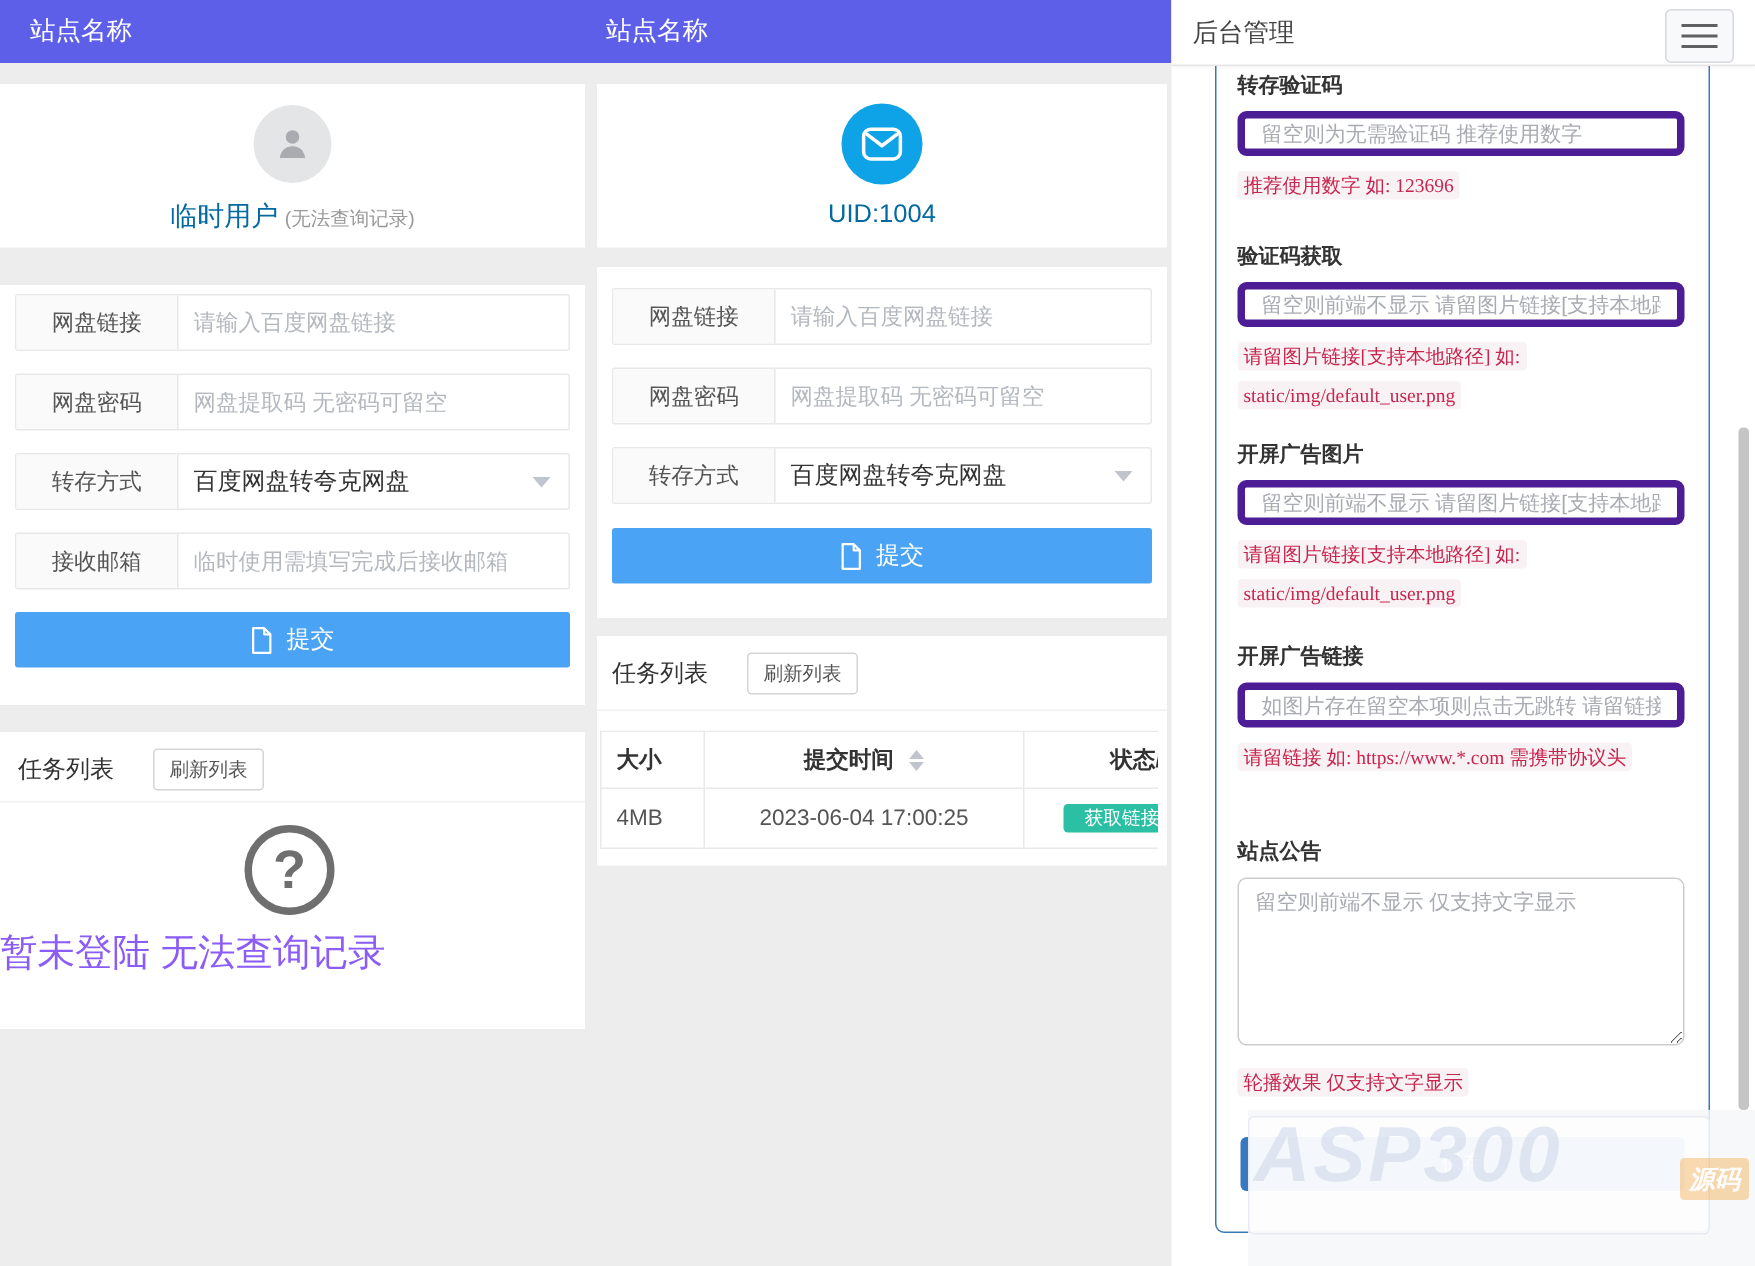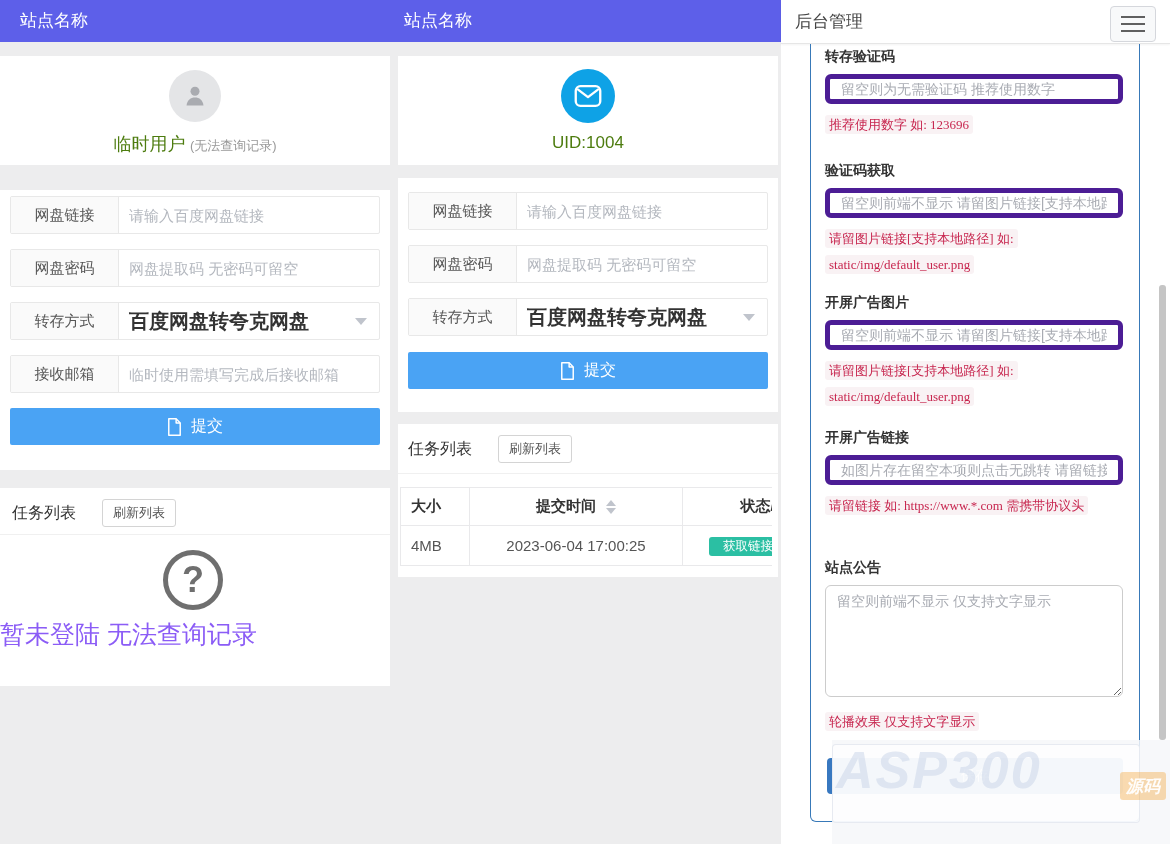--- a/index.html
+++ b/index.html
@@ -12,31 +12,31 @@
   .site-title { position:absolute; top:0; line-height:42px; color:#fff; font-size:17px; }
   .t-left { left:20px; }
   .t-mid  { left:404px; }
 
   .card { position:absolute; background:#fff; }
 
   
   .lc-user { left:0; top:56px; width:390px; height:109px; text-align:center; }
   .avatar-circle { width:52px; height:52px; border-radius:50%; background:#e4e5e7; margin:14px auto 0; display:flex; align-items:center; justify-content:center; }
   .user-line { margin-top:10px; }
-  .user-name { font-size:18px; color:#4d7c0f; }
+  .user-name { font-size:18px; color:#0369a1; }
   .user-note { font-size:13px; color:#999; }
 
   .lc-form { left:0; top:190px; width:390px; height:280px; }
   .mc-form { left:398px; top:178px; width:380px; height:234px; }
   .frow { position:absolute; left:10px; right:10px; height:38px; border:1px solid #e8e8e8; border-radius:2px; display:flex; background:#fff; }
   .flabel { width:108px; background:#fafafa; border-right:1px solid #e8e8e8; display:flex; align-items:center; justify-content:center; font-size:15px; color:#555; flex:0 0 108px; }
   .fin { flex:1; border:none; outline:none; padding:0 10px; font-size:15px; color:#333; font-family:inherit; background:transparent; }
   .fin::placeholder { color:#b4b8bf; }
   .fsel { flex:1; display:flex; align-items:center; padding:0 12px 0 10px; cursor:pointer; }
-  .fsel-val { flex:1; font-size:20px; font-weight:bold; color:#333; }
+  .fsel-val { flex:1; font-size:16px; font-weight:normal; color:#333; }
   .caret-down { width:0; height:0; border-left:6px solid transparent; border-right:6px solid transparent; border-top:7px solid #c0c4cc; }
   .btn-submit { position:absolute; left:10px; right:10px; height:37px; background:#4aa3f4; border:none; border-radius:2px; color:#fff; font-size:16px; display:flex; align-items:center; justify-content:center; gap:9px; cursor:pointer; font-family:inherit; }
 
   .lc-tasks { left:0; top:488px; width:390px; height:198px; }
   .mc-tasks { left:398px; top:424px; width:380px; height:153px; overflow:hidden; }
   .tasks-head { position:absolute; left:12px; top:11px; right:10px; height:28px; display:flex; align-items:center; gap:26px; }
   .tasks-title { font-size:16px; color:#333; }
   .btn-refresh { border:1px solid #d4d4d4; background:#fff; border-radius:3px; font-size:13px; color:#555; padding:4px 10px; cursor:pointer; font-family:inherit; }
   .tasks-divider { position:absolute; left:0; right:0; height:1px; background:#f0f0f0; }
   .lc-tasks .tasks-divider { top:46px; }

